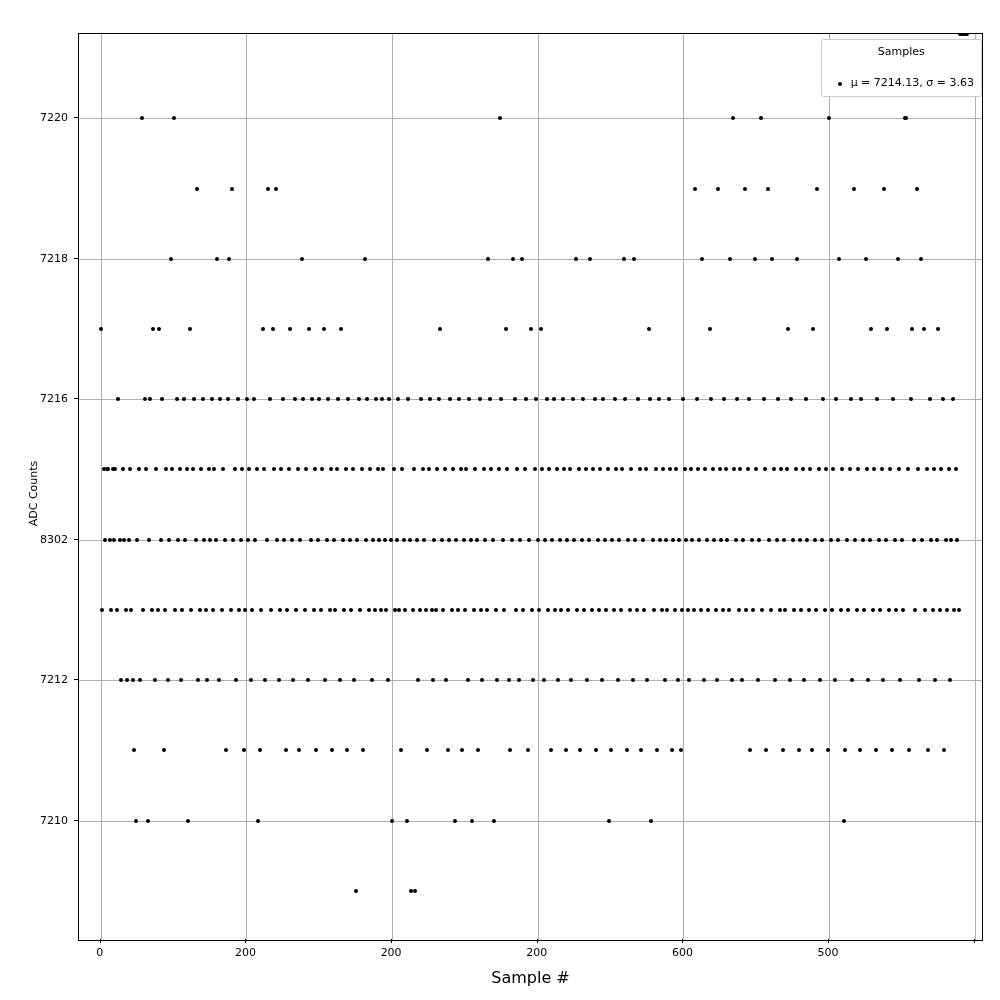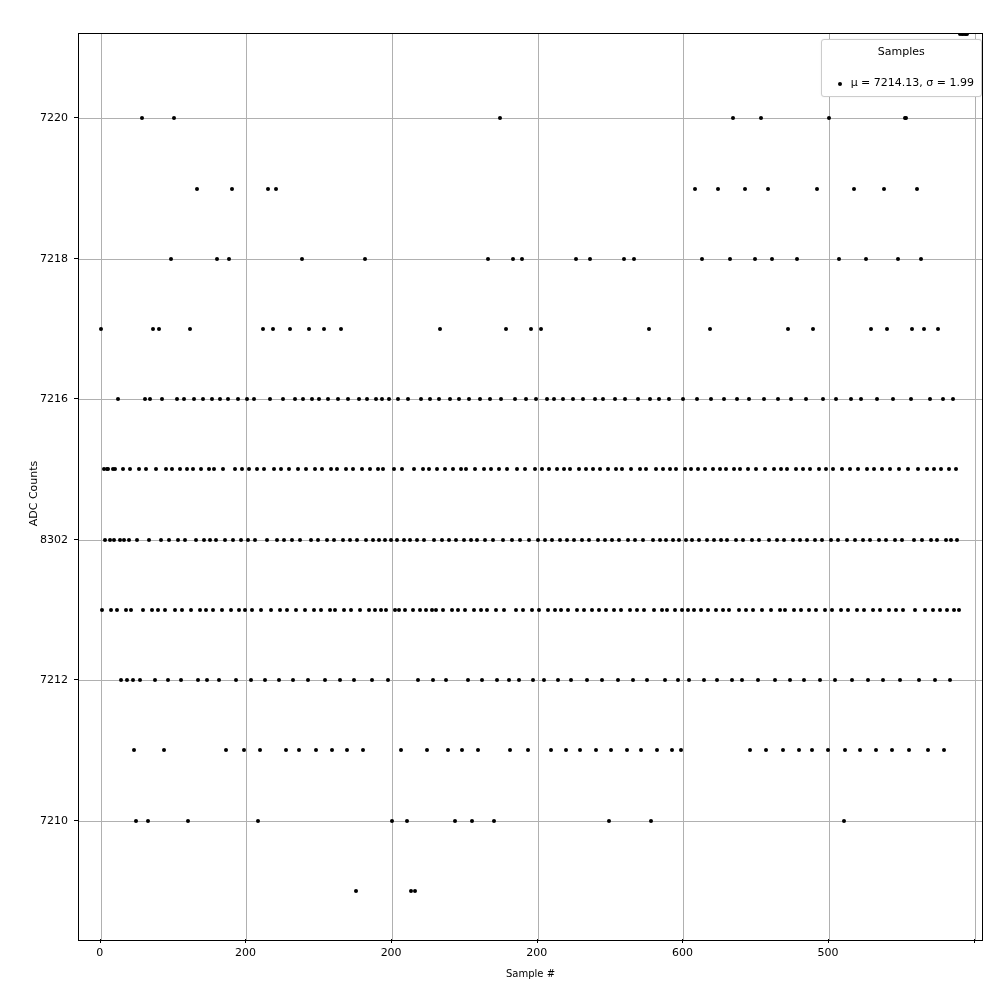--- a/index.html
+++ b/index.html
@@ -89,21 +89,21 @@
     text-align: center;
     transform: translateX(-50%);
     white-space: nowrap;
   }
   #xlabel {
     position: absolute;
     left: 78px;
     width: 905px;
     top: 968px;
     text-align: center;
-    font-size: 10px;
+    font-size: 16px;
   }
   #ylabel {
     position: absolute;
     left: -27px;
     top: 487px;
     width: 120px;
     text-align: center;
     font-size: 11px;
     transform: rotate(-90deg);
     transform-origin: center center;
@@ -799,17 +799,17 @@
       <div class="tick-label-x" style="left: 973.718px; top: 998px; margin-top: 36px;">600</div>
     </div>
 
   <div id="xlabel">Sample #</div>
   <div id="ylabel">ADC Counts</div>
 
   <div id="legend">
     <div id="legend-title">Samples</div>
     <div class="legend-row">
       <span class="legend-swatch"><i style="background: rgb(0, 0, 0);"></i></span>
-      <span class="legend-text">μ = 7214.13, σ = 1.99</span>
+      <span class="legend-text">μ = 7214.13, σ = 3.63</span>
     </div>
   </div>
 
 </div>
 
 </body></html>

